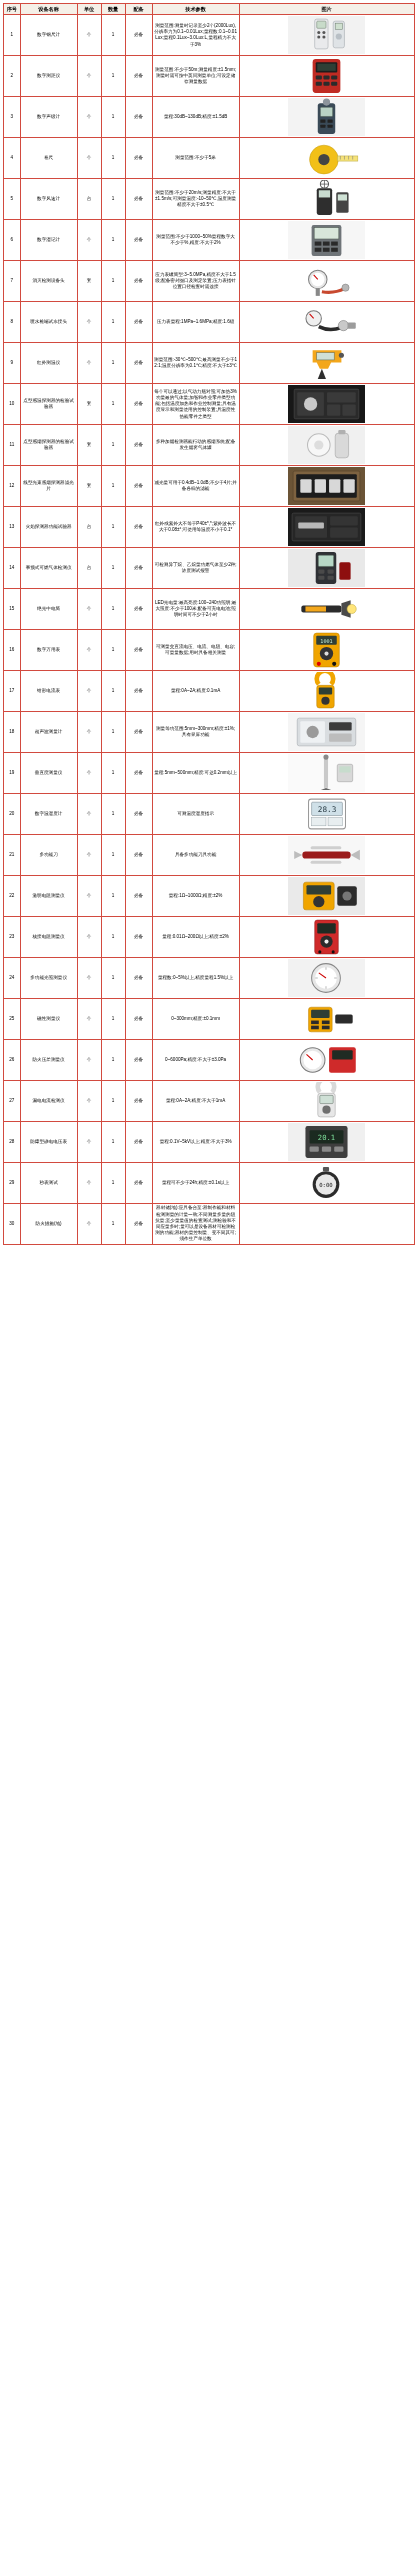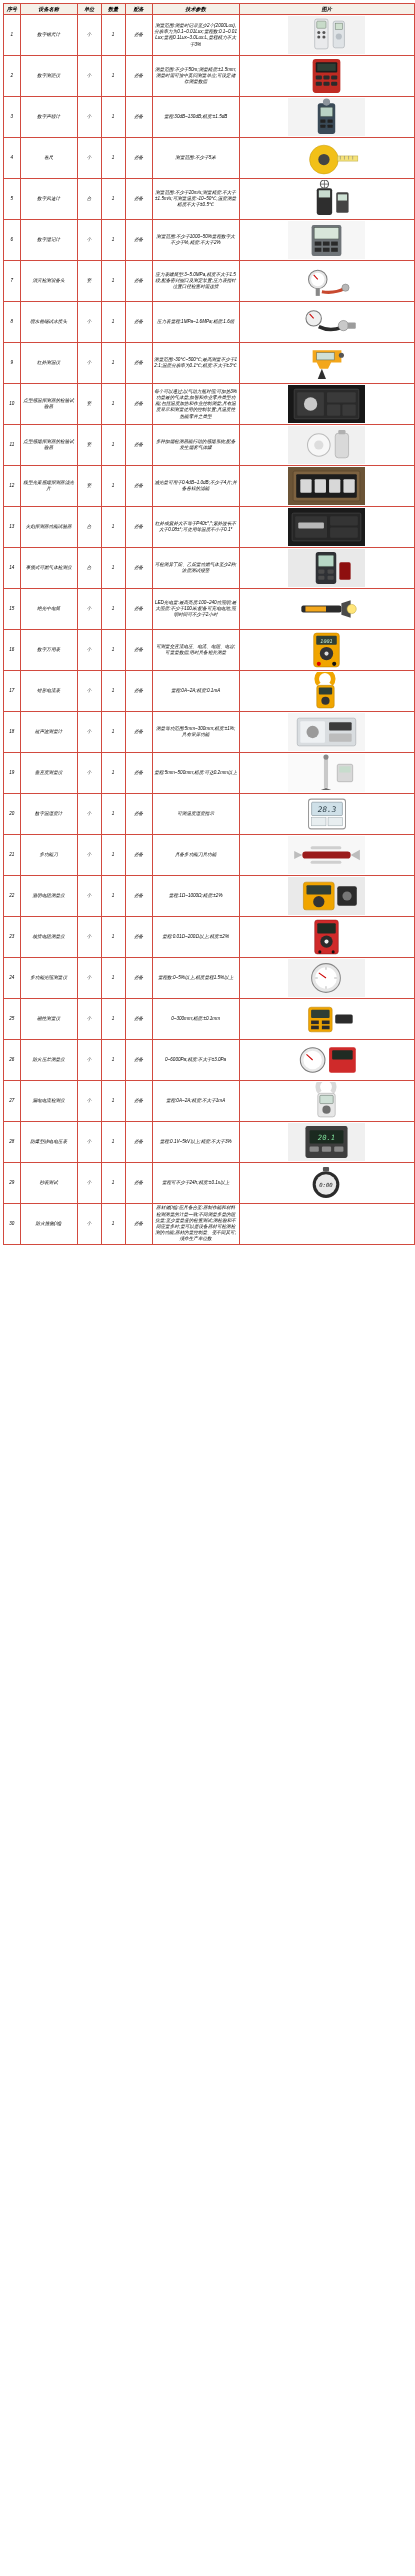--- a/index.html
+++ b/index.html
@@ -4,21 +4,20 @@
 <style>
   * { box-sizing: border-box; }
   html, body {
     margin: 0; padding: 0;
     background: #ffffff;
     font-family: "Liberation Sans", "DejaVu Sans", sans-serif;
   }
   .page {
     width: 384px;
     padding: 3.1px 3.1px 10.3px 3.1px;
-    font-style: italic;
   }
   table.equip {
     width: 409px;
     border-collapse: collapse;
     table-layout: fixed;
   }
   table.equip col.c-no    { width: 16.5px; }
   table.equip col.c-name  { width: 57px; }
   table.equip col.c-unit  { width: 24px; }
   table.equip col.c-qty   { width: 24px; }

